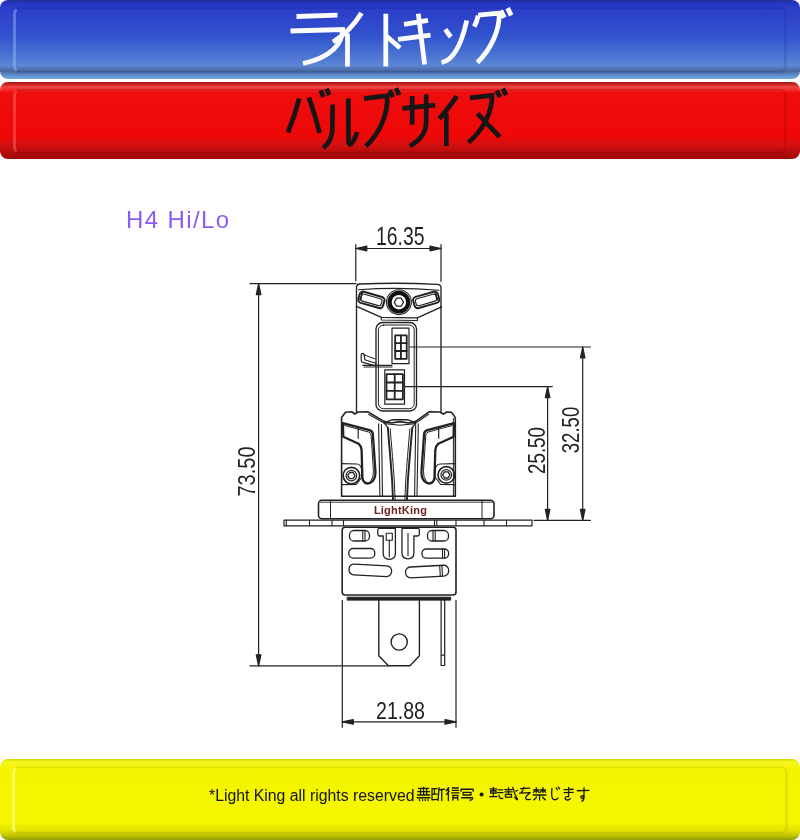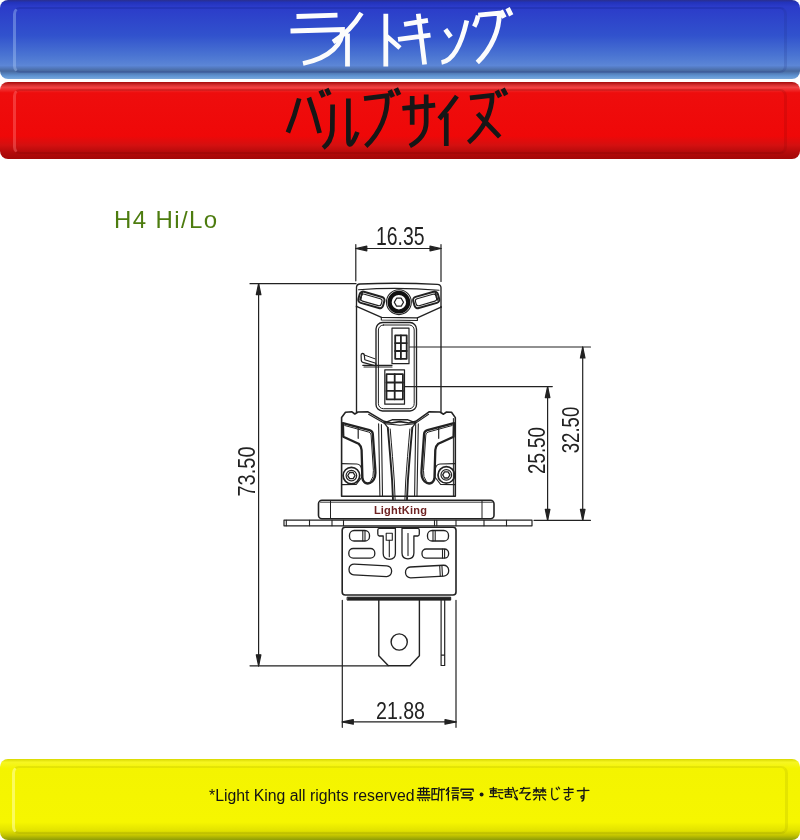--- a/index.html
+++ b/index.html
@@ -52,21 +52,21 @@
   <path d="M364,16.6 L387.2,13.7 C388.2,32 380,51 365.8,64.3 M389.7,8.3 L392.9,15 M395.9,6.3 L399.1,13.1"></path>
 
   <path d="M402.4,26.3 L435.2,23.1 M412.2,14.1 L412.2,42.8 M426.2,12.5 L426.2,40 C426.2,51.5 420,58.5 409.8,64"></path>
 
   <path d="M456.9,14.1 C450.5,23.5 445.6,29.5 439.2,36.9 M446.3,31.2 L446.3,64"></path>
 
   <path d="M469.9,15.8 L492.1,13.3 C492.3,30 483.3,48 468.5,60.5 M477.6,31.5 C484.3,39 492.3,47 499.7,55 M496.6,8.6 L500.1,15.1 M502.7,6.6 L506.2,13.1"></path>
 </g>
 </svg>
 
-<div class="abs" style="left:114px;top:206px;font-size:24px;color:#4d7c0f;letter-spacing:1.4px;">H4 Hi/Lo</div>
+<div class="abs" style="left:126px;top:206px;font-size:24px;color:#8b5cf6;letter-spacing:1.4px;">H4 Hi/Lo</div>
 
 <svg id="draw" class="abs" style="left:0;top:0;" width="800" height="840" viewBox="0 0 800 840" fill="none" stroke="#222" stroke-width="1.35" stroke-linecap="round" stroke-linejoin="round">
 
 <g>
   <path d="M356.5,307 L356.5,287 Q356.7,284.2 359.8,284 Q398,282.4 437.3,284.3 Q440.8,284.5 441,287.5 L441,307.5"></path>
   <path d="M358.5,289.7 Q398,286.8 439,290.3" stroke-width="1.1"></path>
   <path d="M356.5,306.3 L381.5,317.4 L417.3,317.8 L441,307.2"></path>
   <path d="M381.3,317.4 L381.3,320 L417.4,320.5 L417.4,317.8" stroke-width="1.1"></path>
 </g>
 

